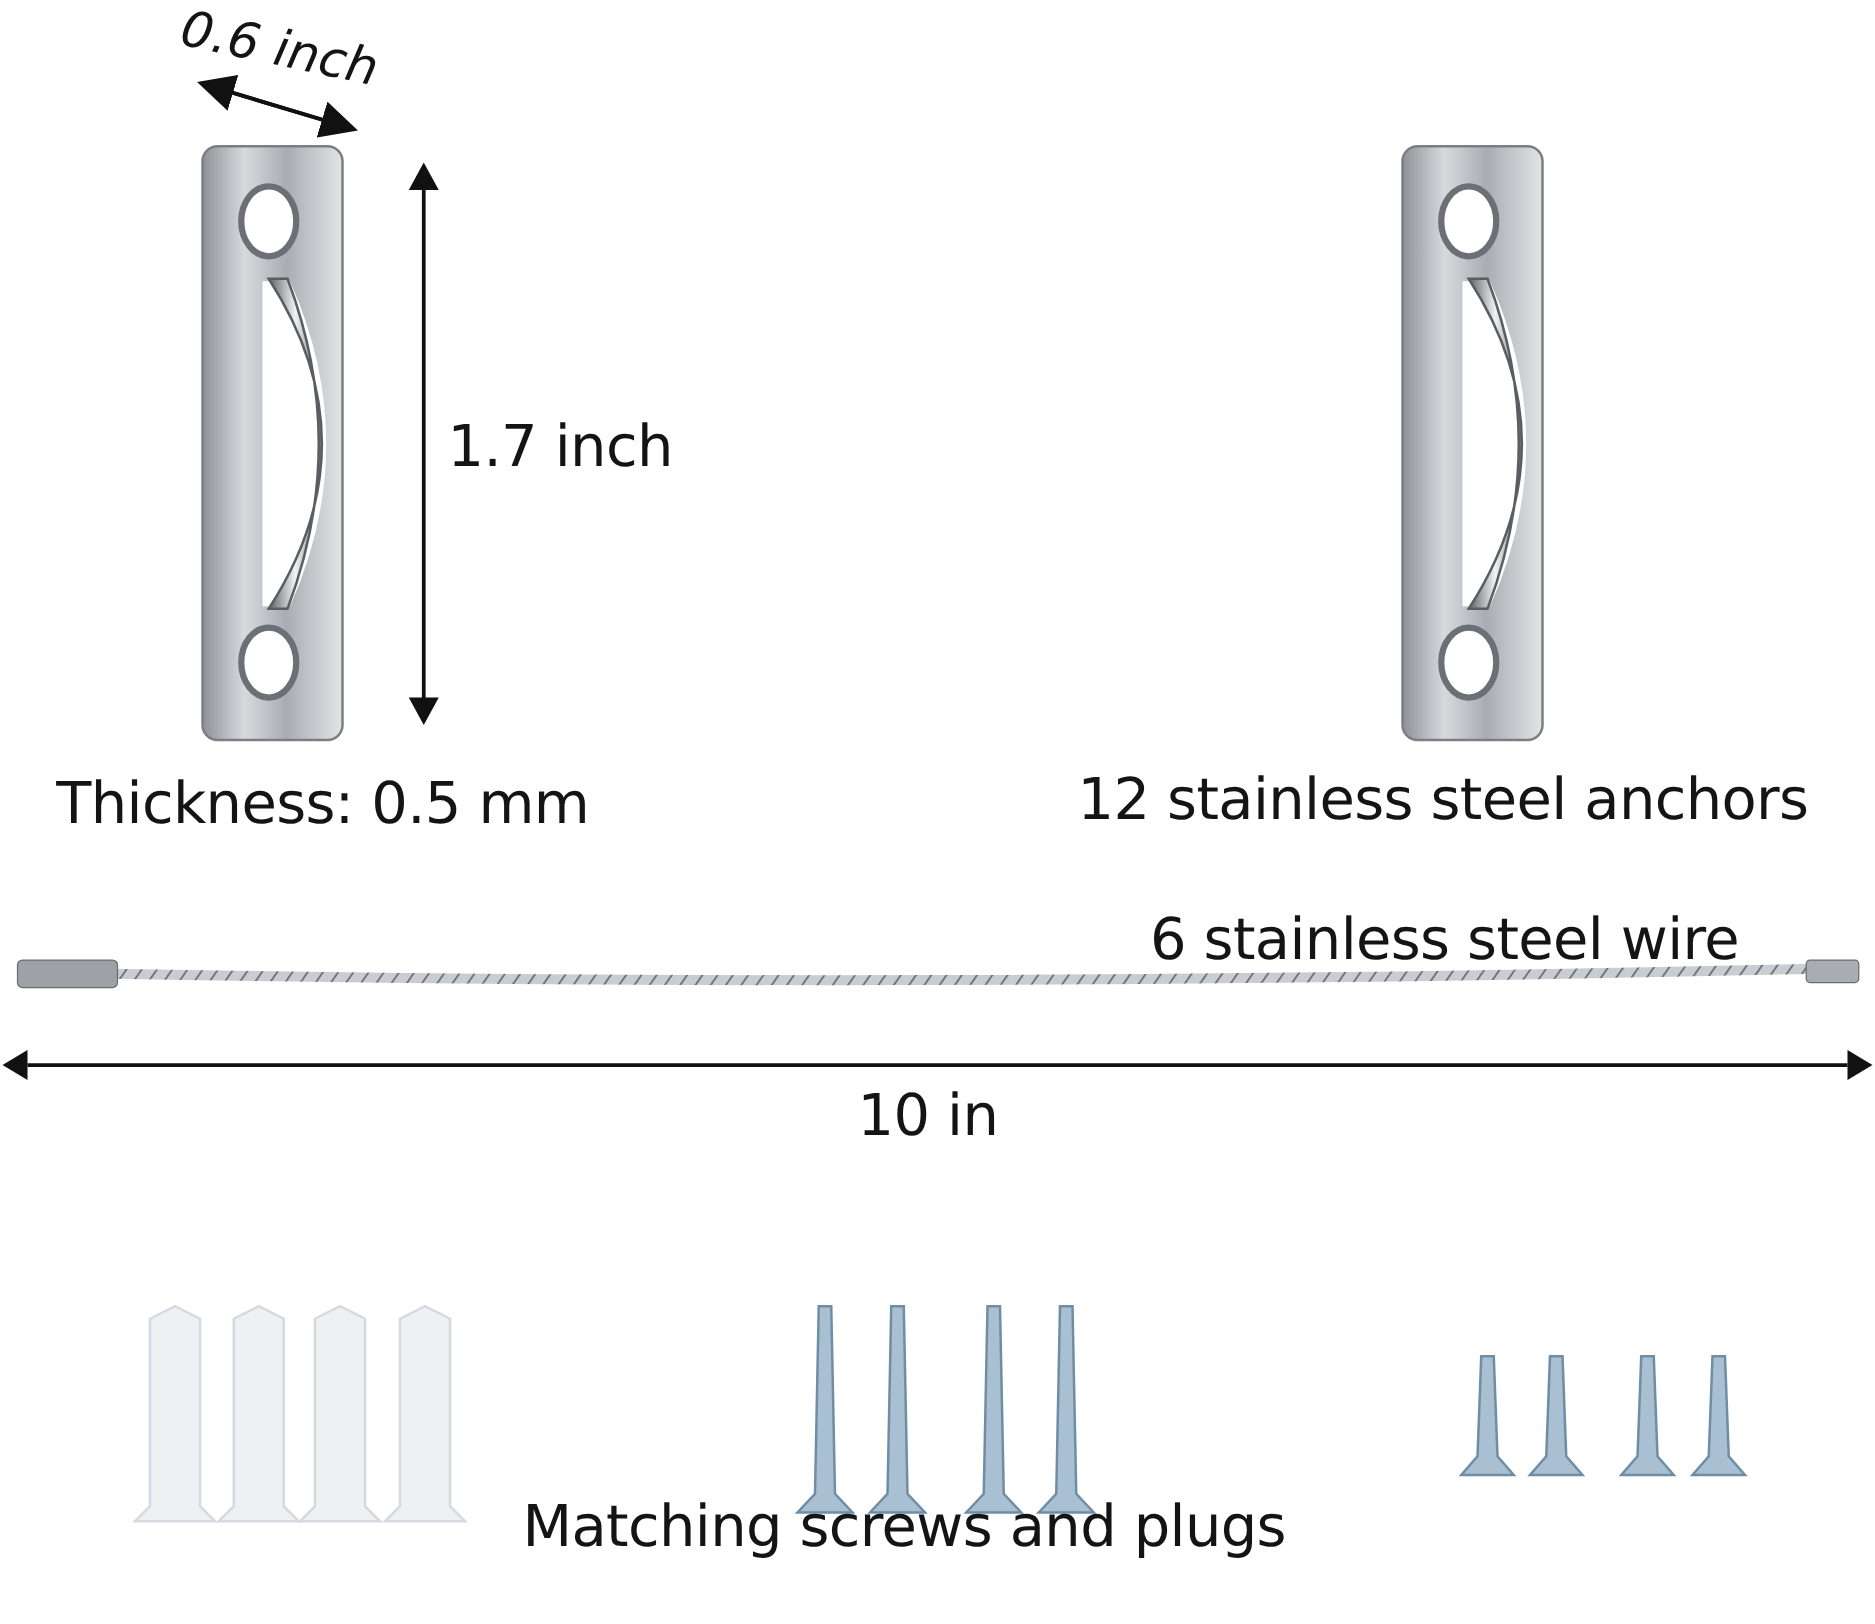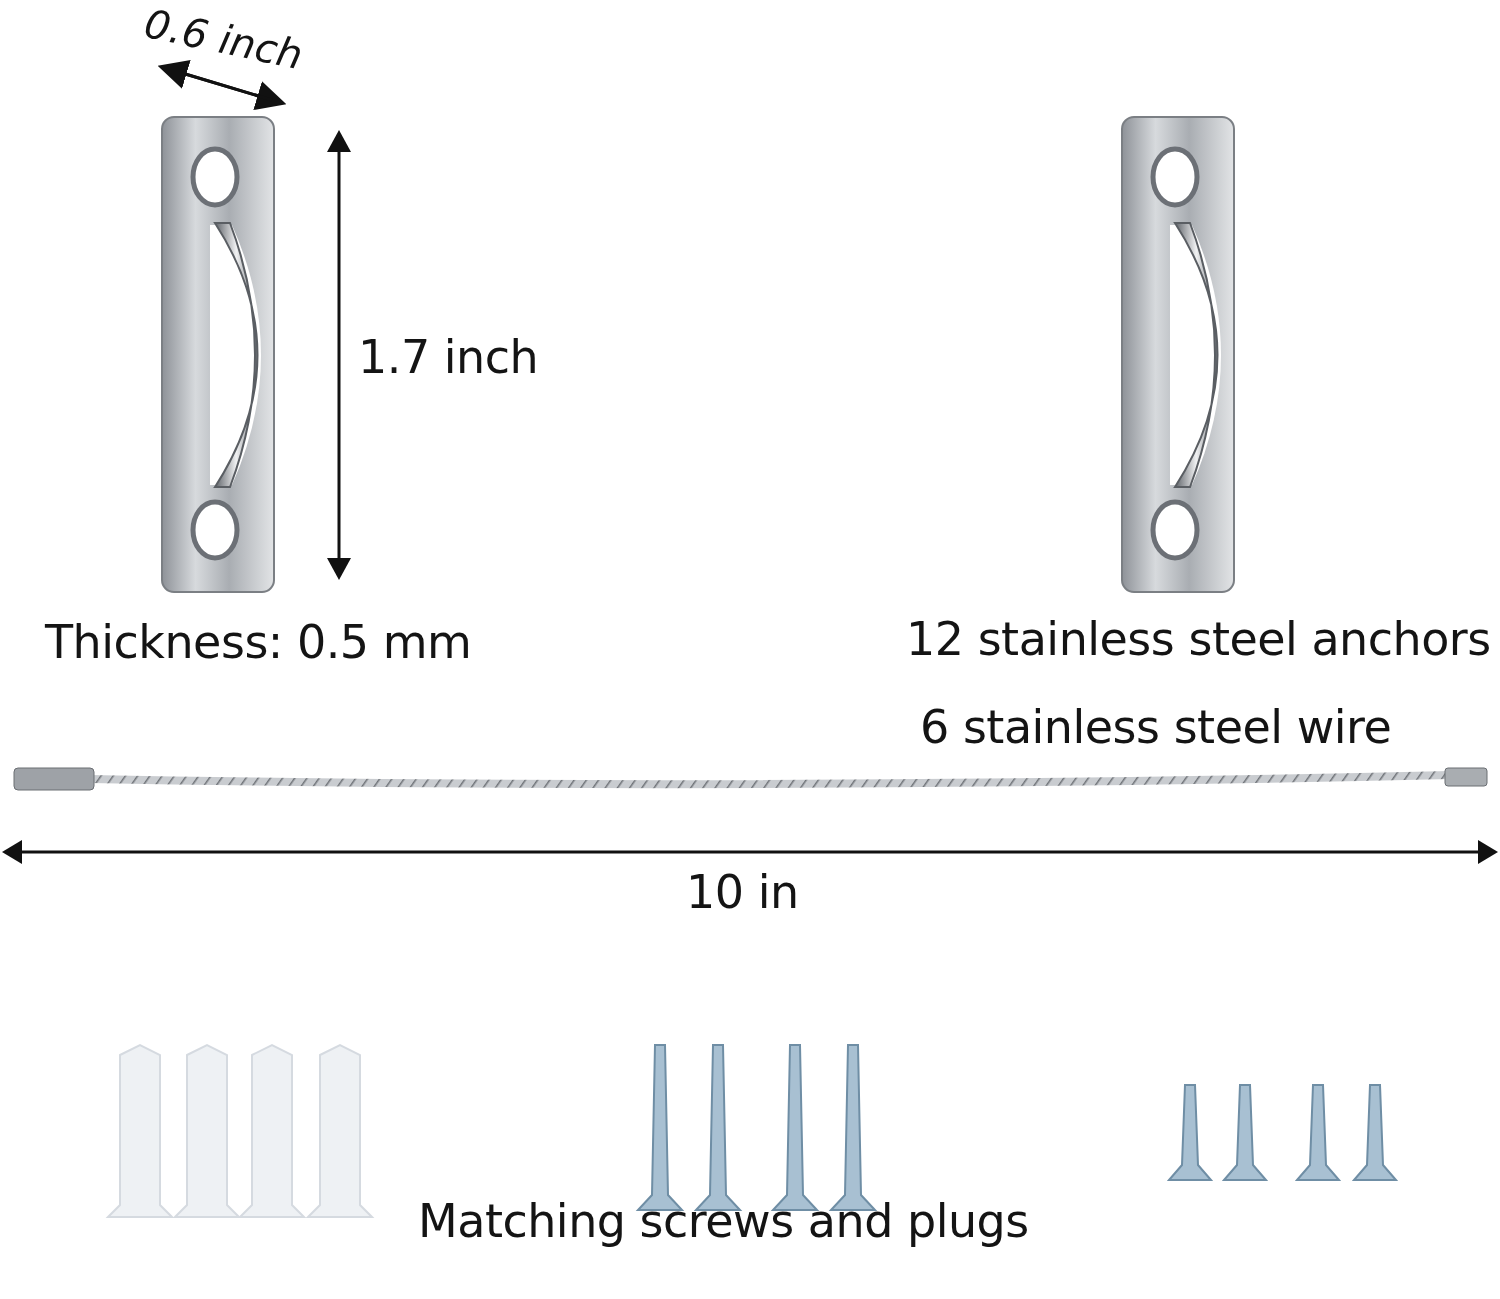--- a/index.html
+++ b/index.html
@@ -53,22 +53,22 @@
 
 <svg style="left:1120px; top:115px;" width="120" height="480">
   <rect x="2" y="2" width="112" height="475" rx="12" fill="url(#steel)" stroke="#7b7f84" stroke-width="2"></rect>
   <ellipse cx="55" cy="62" rx="22" ry="28" fill="#fff" stroke="#6c7076" stroke-width="5"></ellipse>
   <ellipse cx="55" cy="415" rx="22" ry="28" fill="#fff" stroke="#6c7076" stroke-width="5"></ellipse>
   <path d="M50,110 L50,370 L72,370 Q130,240 72,110 Z" fill="#fff"></path>
   <path d="M55,108 Q140,240 55,372 L70,372 Q120,240 70,108 Z" fill="url(#loop)" stroke="#5a5e63" stroke-width="2"></path>
 </svg>
 
 <div class="label lbl-lg" style="left:45px; top:615px;">Thickness: 0.5 mm</div>
-<div class="label lbl-lg" style="left:906px; top:612px;">12 stainless steel anchors</div>
-<div class="label lbl-lg" style="left:920px; top:700px;">6 stainless steel wire</div>
+<div class="label lbl-lg" style="left:862px; top:612px;">12 stainless steel anchors</div>
+<div class="label lbl-lg" style="left:920px; top:724px;">6 stainless steel wire</div>
 
 <svg style="left:10px; top:765px;" width="1485" height="30">
   <defs>
     <pattern id="twist" width="10" height="8" patternUnits="userSpaceOnUse" patternTransform="rotate(35)">
       <rect width="10" height="8" fill="#c9ccd0"></rect>
         <line x1="0" y1="0" x2="0" y2="8" stroke="#6f7378" stroke-width="3"></line>
     </pattern>
   </defs>
   <path d="M80,14 Q740,26 1440,10" stroke="url(#twist)" stroke-width="8" fill="none"></path>
   <rect x="4" y="3" width="80" height="22" rx="4" fill="#9ea2a7" stroke="#6a6e73"></rect>

